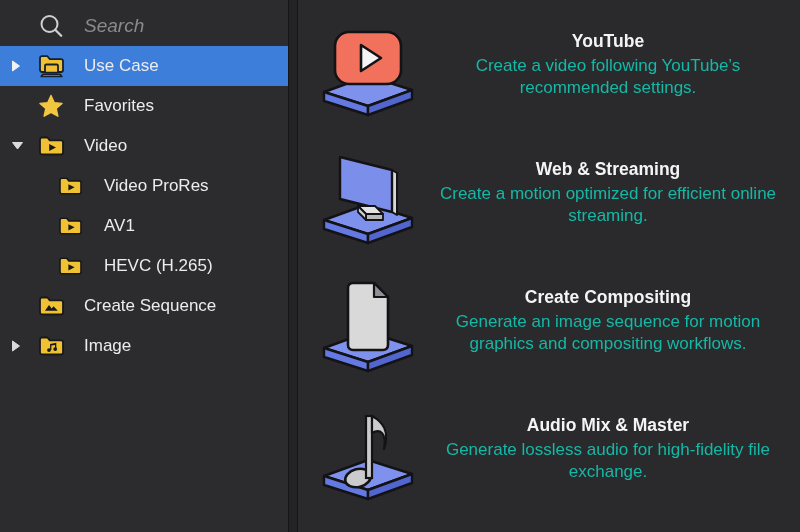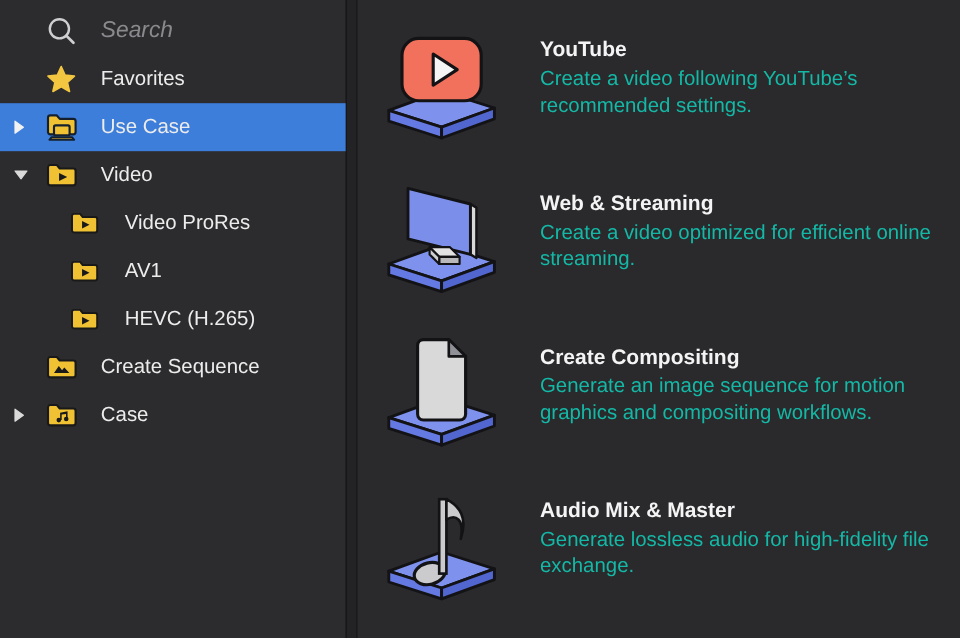--- a/index.html
+++ b/index.html
@@ -94,23 +94,24 @@
     gap: 28px;
     overflow: hidden;
   }
   .preset {
     display: flex;
     flex-direction: row;
     align-items: flex-start;
   }
   .preset .picon { width: 100px; height: 100px; flex: 0 0 100px; }
   .preset .ptext {
-    margin-left: 32px;
+    margin-left: 14px;
     padding-top: 9px;
     width: 352px;
+    text-align: center;
   }
   .preset .ptitle {
     font-size: 17.5px;
     font-weight: bold;
     color: #f4f4f5;
     margin-bottom: 3px;
   }
   .preset .pdesc {
     font-size: 17px;
     line-height: 22px;
@@ -123,46 +124,46 @@
 <div class="sidebar">
 
   <div class="search-row">
     <svg class="mag" viewBox="0 0 27 27">
       <circle cx="11.5" cy="11" r="8" fill="none" stroke="#cfcfd2" stroke-width="2"></circle>
       <line x1="17.2" y1="16.7" x2="23.2" y2="22.7" stroke="#cfcfd2" stroke-width="2.3" stroke-linecap="round"></line>
     </svg>
     <input class="search-input" type="text" placeholder="Search" style="">
   </div>
 
-  <div class="row">
-    <span class="ficon">
-      <svg width="26" height="25" viewBox="0 0 26 25">
-        <path d="M13 2 L16.2 9.1 L24 9.9 L18.2 15.1 L19.9 22.7 L13 18.8 L6.1 22.7 L7.8 15.1 L2 9.9 L9.8 9.1 Z" fill="#f2c640" stroke="#f2c640" stroke-width="1.4" stroke-linejoin="round"></path>
-      </svg>
-    </span>
-    <span class="label">Favorites</span>
-  </div>
-
   <div class="row selected">
     <span class="disclosure">
       <svg width="10" height="13" viewBox="0 0 10 13">
         <path d="M1.5 1.5 L8.5 6.5 L1.5 11.5 Z" fill="#f2f2f2" stroke="#f2f2f2" stroke-width="1" stroke-linejoin="round"></path>
       </svg>
     </span>
     <span class="ficon">
       <svg width="27" height="25" viewBox="0 0 27 25">
         <path d="M2 4.7 C2 3.6 2.9 2.7 4 2.7 H9.4 L11.8 5.6 H23 C24.1 5.6 25 6.5 25 7.6 V16.5 C25 17.6 24.1 18.5 23 18.5 H4 C2.9 18.5 2 17.6 2 16.5 Z" fill="#f0c233" stroke="#14202f" stroke-width="1.8" stroke-linejoin="round"></path>
         <rect x="7" y="11" width="13" height="8.2" rx="1.3" fill="#f0c233" stroke="#14202f" stroke-width="1.8"></rect>
         <path d="M5 20.8 H22 L23.8 23 H3.2 Z" fill="#f0c233" stroke="#14202f" stroke-width="1.7" stroke-linejoin="round"></path>
       </svg>
     </span>
     <span class="label">Use Case</span>
   </div>
 
   <div class="row">
+    <span class="ficon">
+      <svg width="26" height="25" viewBox="0 0 26 25">
+        <path d="M13 2 L16.2 9.1 L24 9.9 L18.2 15.1 L19.9 22.7 L13 18.8 L6.1 22.7 L7.8 15.1 L2 9.9 L9.8 9.1 Z" fill="#f2c640" stroke="#f2c640" stroke-width="1.4" stroke-linejoin="round"></path>
+      </svg>
+    </span>
+    <span class="label">Favorites</span>
+  </div>
+
+  <div class="row">
     <span class="disclosure">
       <svg width="13" height="10" viewBox="0 0 13 10">
         <path d="M1.5 1.5 L11.5 1.5 L6.5 8 Z" fill="#dadada" stroke="#dadada" stroke-width="1" stroke-linejoin="round"></path>
       </svg>
     </span>
     <span class="ficon">
       <svg width="27" height="23" viewBox="0 0 27 23">
         <path d="M2 5 C2 3.9 2.9 3 4 3 H9.4 L11.8 5.9 H23 C24.1 5.9 25 6.8 25 7.9 V18 C25 19.1 24.1 20 23 20 H4 C2.9 20 2 19.1 2 18 Z" fill="#f0c233" stroke="#191919" stroke-width="1.8" stroke-linejoin="round"></path>
         <path d="M11.2 9.6 L18 13 L11.2 16.4 Z" fill="#191919"></path>
       </svg>
@@ -218,21 +219,21 @@
       </svg>
     </span>
     <span class="ficon">
       <svg width="27" height="23" viewBox="0 0 27 23">
         <path d="M2 5 C2 3.9 2.9 3 4 3 H9.4 L11.8 5.9 H23 C24.1 5.9 25 6.8 25 7.9 V18 C25 19.1 24.1 20 23 20 H4 C2.9 20 2 19.1 2 18 Z" fill="#f0c233" stroke="#191919" stroke-width="1.8" stroke-linejoin="round"></path>
         <circle cx="11" cy="15.6" r="1.9" fill="#191919"></circle>
         <circle cx="17.2" cy="14.6" r="1.9" fill="#191919"></circle>
         <path d="M12.1 15.6 V9.4 L18.3 8.3 V14.6 H17 V10.4 L13.4 11 V15.6 Z" fill="#191919"></path>
       </svg>
     </span>
-    <span class="label">Case</span>
+    <span class="label">Image</span>
   </div>
 
 </div>
 
 <div class="divider"></div>
 
 <div class="content">
 
   <div class="preset">
     <svg class="picon" viewBox="0 0 100 100">
@@ -254,21 +255,21 @@
       <path d="M6 70 L6 79 L50 93 L50 84 Z" fill="#6579e2" stroke="#131316" stroke-width="2.4" stroke-linejoin="round"></path>
       <path d="M94 68 L94 77 L50 93 L50 84 Z" fill="#5266cf" stroke="#131316" stroke-width="2.4" stroke-linejoin="round"></path>
       <path d="M74 20 L79 23 L79 65 L74 62 Z" fill="#d8d8d8" stroke="#131316" stroke-width="2" stroke-linejoin="round"></path>
       <path d="M22 7 L74 20 L74 62 L22 49 Z" fill="#7b8eea" stroke="#131316" stroke-width="2.4" stroke-linejoin="round"></path>
       <path d="M40 56 L57 56 L65 64 L48 64 Z" fill="#e3e3e3" stroke="#131316" stroke-width="1.8" stroke-linejoin="round"></path>
       <path d="M48 64 L65 64 L65 70 L48 70 Z" fill="#b9b9bb" stroke="#131316" stroke-width="1.8" stroke-linejoin="round"></path>
       <path d="M40 56 L48 64 L48 70 L40 62 Z" fill="#cfcfcf" stroke="#131316" stroke-width="1.8" stroke-linejoin="round"></path>
     </svg>
     <div class="ptext">
       <div class="ptitle">Web &amp; Streaming</div>
-      <div class="pdesc">Create a video optimized for efficient online streaming.</div>
+      <div class="pdesc">Create a motion optimized for efficient online streaming.</div>
     </div>
   </div>
 
   <div class="preset">
     <svg class="picon" viewBox="0 0 100 100">
       <path d="M6 70 L50 54 L94 68 L50 84 Z" fill="#7e91ec" stroke="#131316" stroke-width="2.4" stroke-linejoin="round"></path>
       <path d="M6 70 L6 79 L50 93 L50 84 Z" fill="#6579e2" stroke="#131316" stroke-width="2.4" stroke-linejoin="round"></path>
       <path d="M94 68 L94 77 L50 93 L50 84 Z" fill="#5266cf" stroke="#131316" stroke-width="2.4" stroke-linejoin="round"></path>
       <path d="M35 5 H56 L70 19 V67 C70 70 68 72 65 72 H35 C32 72 30 70 30 67 V10 C30 7 32 5 35 5 Z" fill="#d9d9da" stroke="#131316" stroke-width="2.6" stroke-linejoin="round"></path>
       <path d="M56 5 L70 19 H56 Z" fill="#8f9196" stroke="#131316" stroke-width="2.2" stroke-linejoin="round"></path>

